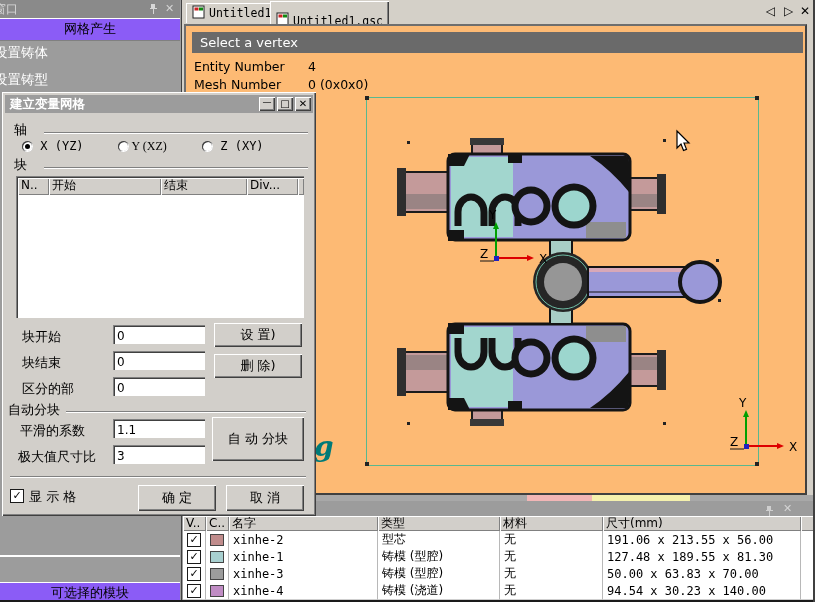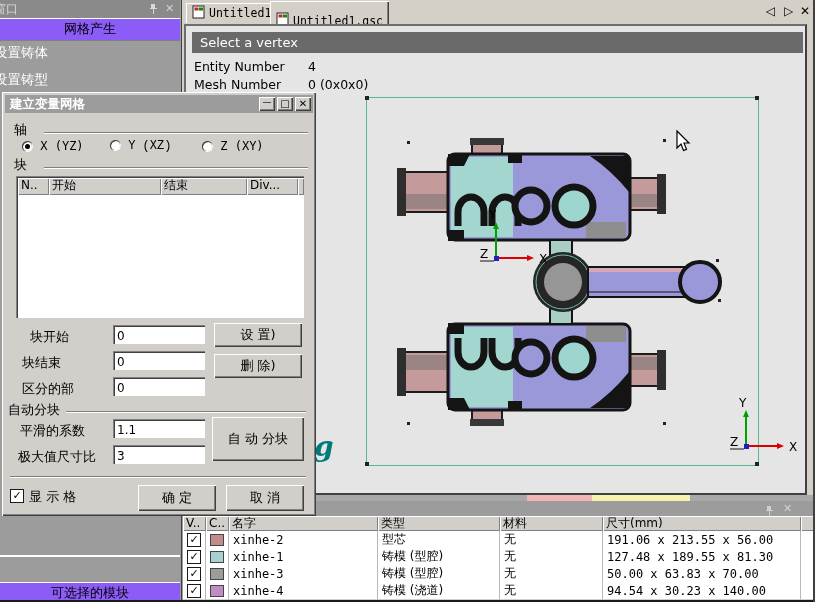--- a/index.html
+++ b/index.html
@@ -80,21 +80,21 @@
             <rect x="7" y="2.5" width="4" height="3" fill="#118811"></rect>
           </svg>
       </span>
       <span>Untitled1.gsc</span>
     </div>
     <span class="abs" style="left:584px;top:4px;font-size:12px;">◁</span>
     <span class="abs" style="left:602px;top:4px;font-size:12px;">▷</span>
     <span class="abs" style="left:618px;top:4px;font-size:12px;font-weight:bold;">✕</span>
   </div>
 
-  <div class="abs" style="left:184px;top:24px;width:619px;height:467px;background:#e5e5e5;
+  <div class="abs" style="left:184px;top:24px;width:619px;height:467px;background:#fdba74;
        border-top:2px solid #6e6e6e;border-left:2px solid #6e6e6e;border-right:2px solid #404040;border-bottom:2px solid #404040;">
 
     <div class="abs" style="left:6px;top:6px;width:603px;height:21px;background:#6a6a6a;color:#fff;font-size:13px;line-height:21px;padding-left:8px;">Select a vertex</div>
 
     <div class="abs" style="left:8px;top:33px;font-size:12.5px;">Entity Number</div>
     <div class="abs" style="left:122px;top:33px;font-size:12.5px;">4</div>
     <div class="abs" style="left:8px;top:51px;font-size:12.5px;">Mesh Number</div>
     <div class="abs" style="left:122px;top:51px;font-size:12.5px;">0 (0x0x0)</div>
 
     <div class="abs" style="left:180px;top:71px;width:391px;height:367px;border:1px solid #58b890;"></div>
@@ -267,39 +267,39 @@
         <span class="btn" style="width:16px;height:14px;font-size:10px;color:#000;font-weight:normal;">□</span>
         <span class="btn" style="width:16px;height:14px;font-size:10px;color:#000;font-weight:bold;">✕</span>
       </span>
     </div>
 
     <div class="abs lbl13" style="left:12px;top:31px;">轴</div>
     <div class="abs groove" style="left:42px;top:40px;width:264px;"></div>
 
     <div class="abs" style="left:20px;top:47px;font-size:12px;font-family:'DejaVu Sans Mono',monospace;">
       <span class="radio sel"></span> <span>X (YZ)</span></div>
-    <div class="abs" style="left:108px;top:47px;font-size:12px;font-family:Liberation Mono, monospace;">
+    <div class="abs" style="left:116px;top:47px;font-size:12px;font-family:Liberation Serif, serif;">
       <span class="radio"></span> <span>Y (XZ)</span></div>
     <div class="abs" style="left:200px;top:47px;font-size:12px;font-family:'DejaVu Sans Mono',monospace;">
       <span class="radio"></span> <span>Z (XY)</span></div>
 
     <div class="abs lbl13" style="left:12px;top:66px;">块</div>
     <div class="abs groove" style="left:42px;top:75px;width:264px;"></div>
 
     <div class="abs sunken" style="left:14px;top:84px;width:288px;height:142px;">
       <div style="position:absolute;left:2px;top:2px;right:2px;height:17px;display:grid;grid-template-columns:31px 112px 86px 51px 1fr;">
         <div class="th">N..</div>
         <div class="th">开始</div>
         <div class="th">结束</div>
         <div class="th">Div...</div>
         <div class="th"></div>
       </div>
     </div>
 
-    <div class="abs lbl13" style="left:28px;top:238px;">块开始</div>
+    <div class="abs lbl13" style="left:20px;top:238px;">块开始</div>
     <input class="fld" style="left: 111px; top: 233px; width: 88px; height: 17px;" value="0">
     <div class="abs btn" style="left:212px;top:231px;width:88px;height:24px;">设 置)</div>
 
     <div class="abs lbl13" style="left:20px;top:264px;">块结束</div>
     <input class="fld" style="left: 111px; top: 259px; width: 88px; height: 17px;" value="0">
     <div class="abs btn" style="left:212px;top:262px;width:88px;height:24px;">删 除)</div>
 
     <div class="abs lbl13" style="left:20px;top:290px;">区分的部</div>
     <input class="fld" style="left: 111px; top: 285px; width: 88px; height: 17px;" value="0">
 

